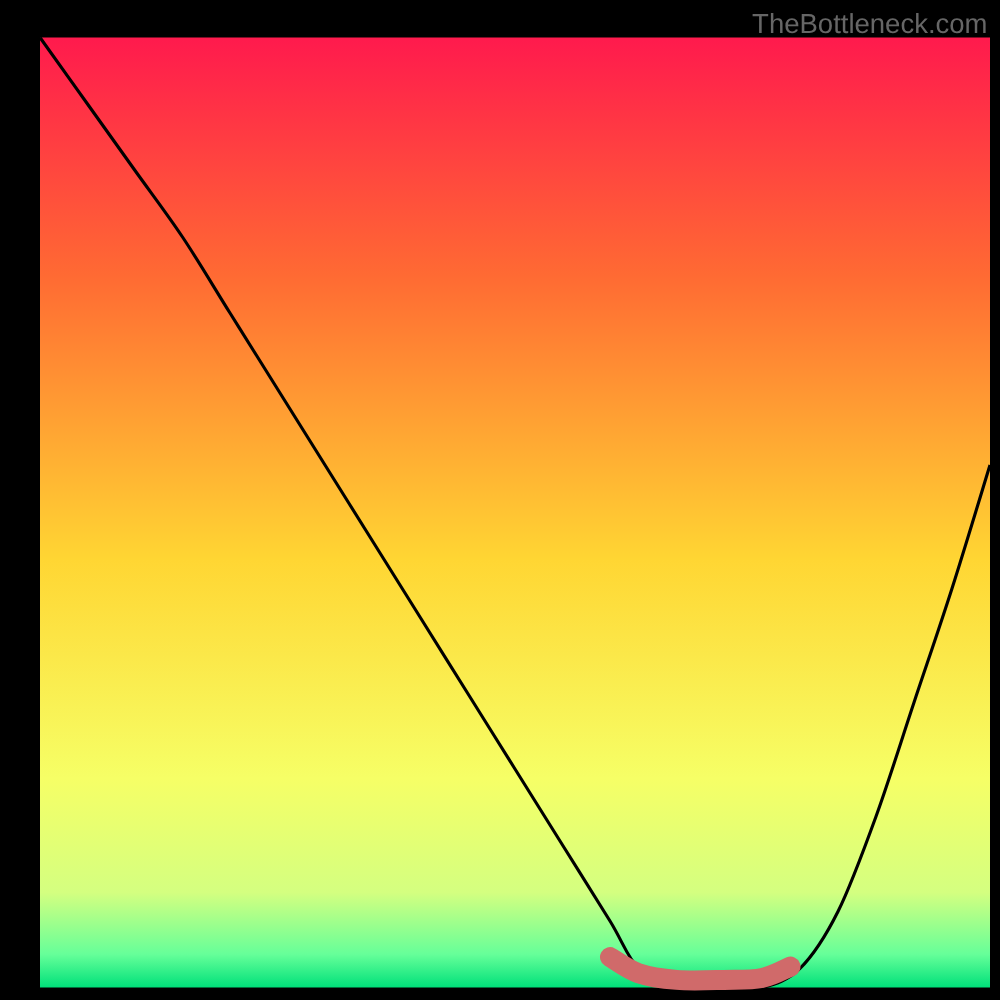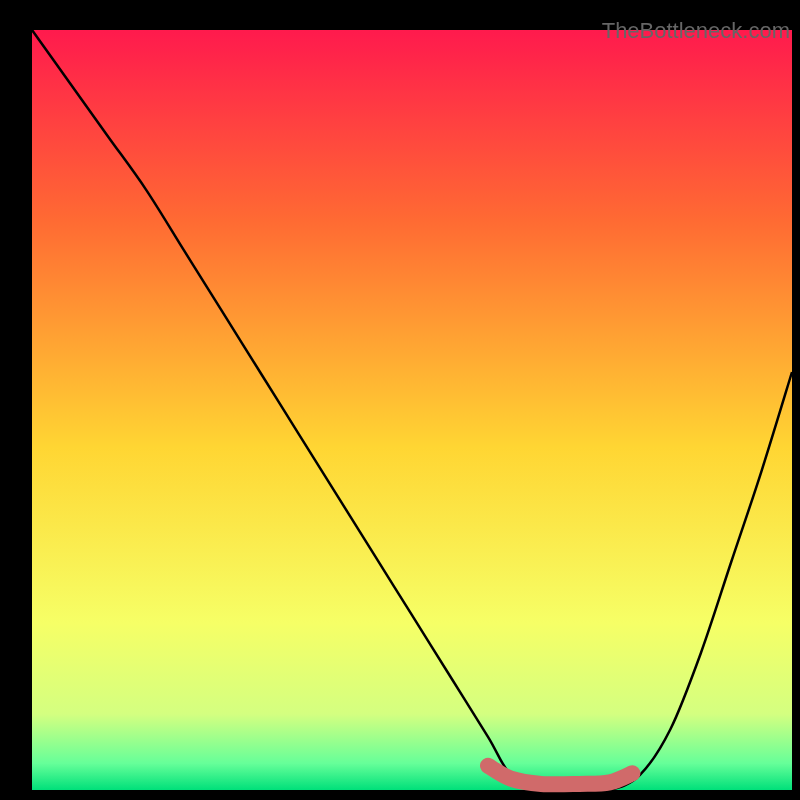--- a/index.html
+++ b/index.html
@@ -1,17 +1,17 @@
 <!DOCTYPE html>
 <html><head>
 <meta charset="utf-8">
 <style>
   * { margin: 0; padding: 0; box-sizing: border-box; }
   body { width: 800px; height: 800px; background: #000; position: relative; font-family: Arial, sans-serif; }
-  .watermark { position: absolute; top: 18px; right: 10px; color: #666; font-size: 22px; z-index: 10; }
+  .watermark { position: absolute; top: 6px; right: 10px; color: #666; font-size: 22px; z-index: 10; }
   .chart-wrap { position: absolute; top: 0; left: 0; width: 800px; height: 800px; }
   svg { display: block; }
 </style>
 </head>
 <body>
 
 <div class="watermark">TheBottleneck.com</div>
 
 <div class="chart-wrap">
   <svg id="chart-svg" width="800" height="800" viewBox="0 0 800 800">

